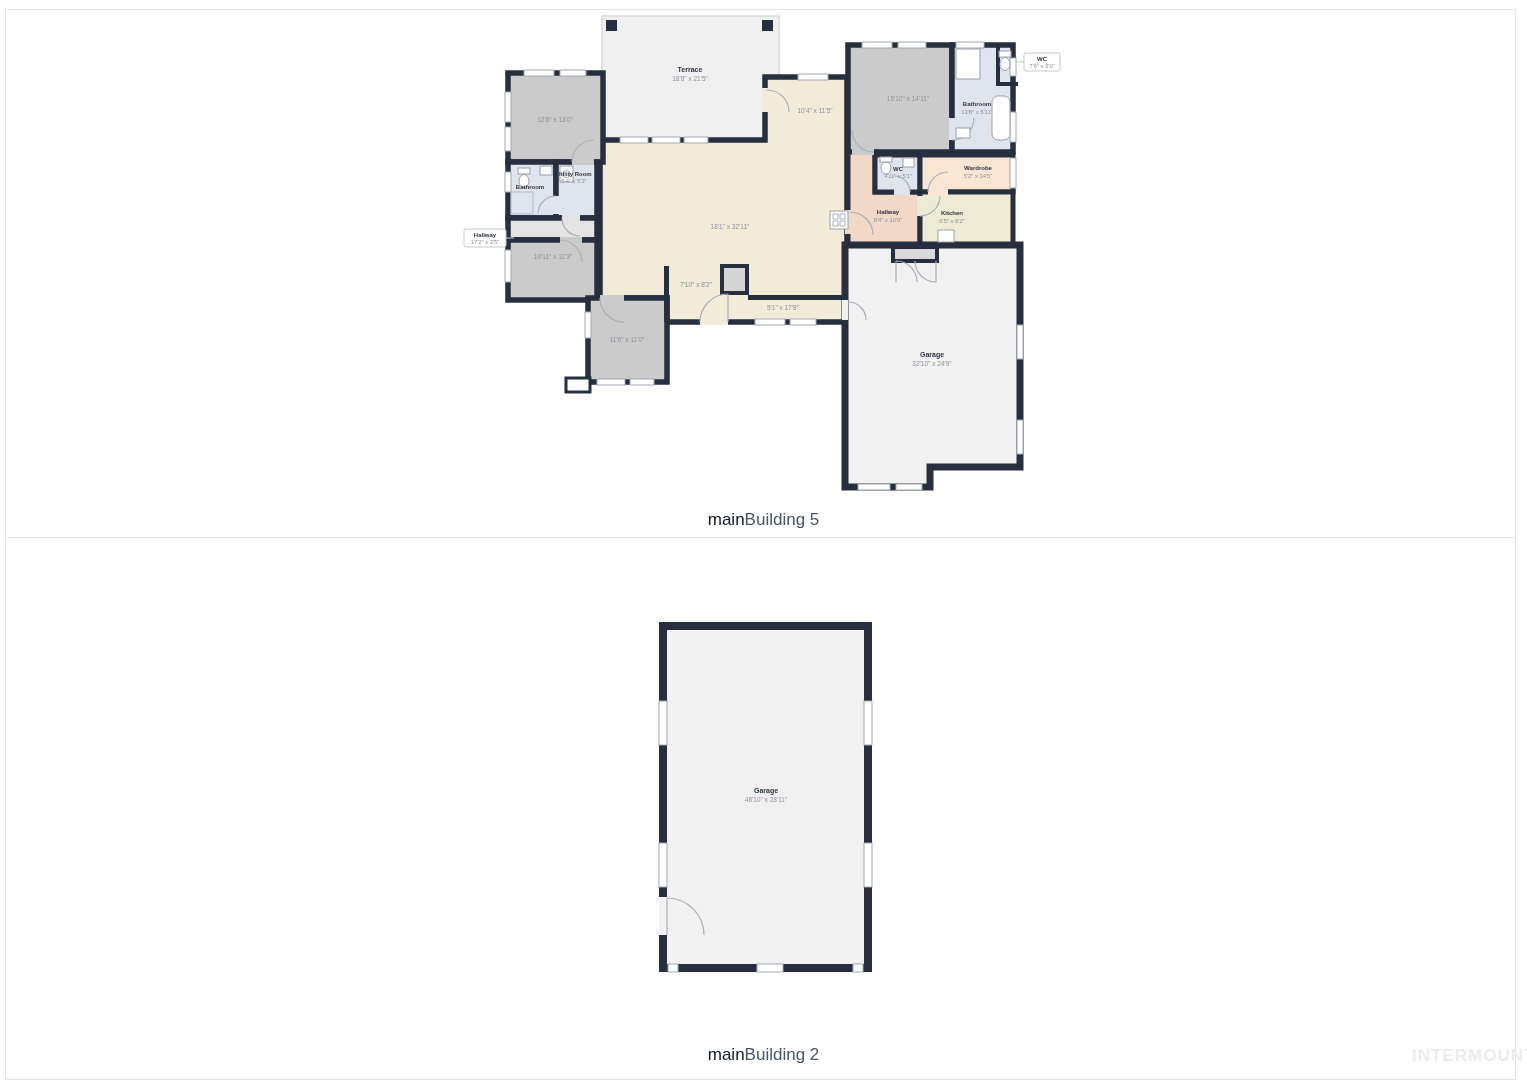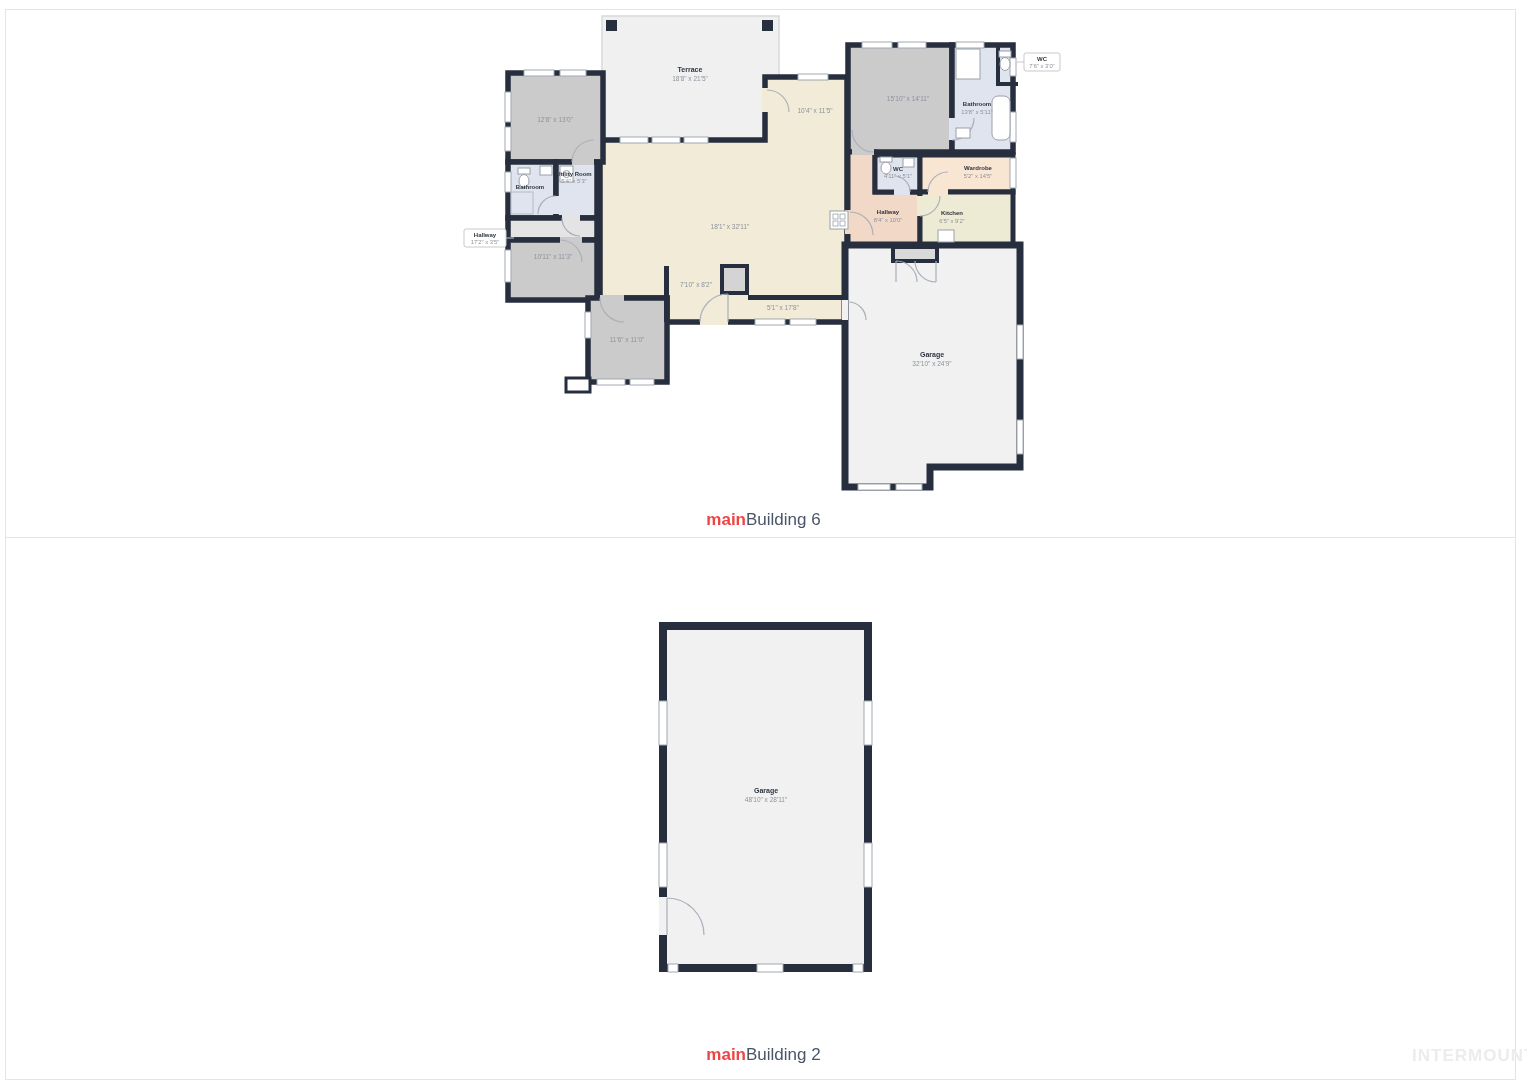--- a/index.html
+++ b/index.html
@@ -12,21 +12,21 @@
     border:1px solid #e4e4e4; pointer-events:none; }
   .panel-divider { position:absolute; left:5px; top:537px; width:1511px; height:1px;
     background:#e4e4e4; }
   .plan-svg { position:absolute; }
   #plan1 { left:455px; top:10px; width:615px; height:490px; }
   #plan2 { left:650px; top:615px; width:230px; height:365px; }
   .caption { position:absolute; left:0; width:100%; text-align:center;
     font-size:17px; line-height:22px; color:#4a5568; }
   #caption1 { top:509px; }
   #caption2 { top:1044px;text-align:center; }
-  .caption .cap-main { font-weight:700; color:#ef4444; }
+  .caption .cap-main { font-weight:400; color:#0f172a; }
   .watermark { position:absolute; left:1412px; top:1046px; font-size:17px;
     font-weight:700; color:#ececec; letter-spacing:1px; white-space:nowrap; }
   
   text { font-family:"Liberation Sans", sans-serif; text-anchor:middle; }
   .rname  { font-size:7px;  font-weight:700; fill:#2e3440; }
   .rname-s{ font-size:6px;  font-weight:700; fill:#2e3440; }
   .rdim   { font-size:6.5px; fill:#8d929c; }
   .rdim-s { font-size:5.8px; fill:#8d929c; }
   .wall { stroke:#272e3e; }
   .win  { fill:#ffffff; stroke:#a2a8b2; stroke-width:1; }
@@ -198,21 +198,21 @@
     <text class="rname-s" x="888" y="214">Hallway</text>
     <text class="rdim-s" x="888" y="222">8'4" x 10'0"</text>
     <text class="rname-s" x="952" y="215">Kitchen</text>
     <text class="rdim-s" x="952" y="223">6'5" x 9'2"</text>
     <text class="rname" x="932" y="357">Garage</text>
     <text class="rdim" x="932" y="366">32'10" x 24'9"</text>
   </g>
 </svg>
 
 <div class="caption" id="caption1">
-  <span class="cap-main">main</span><span>Building 6</span>
+  <span class="cap-main">main</span><span>Building 5</span>
 </div>
 
 <svg id="plan2" class="plan-svg" viewBox="650 615 230 365">
   <rect x="663" y="626" width="205" height="342" fill="#f1f1f1" class="wall" stroke-width="8"></rect>
   <g>
     <rect class="win" x="659" y="701" width="8" height="44"></rect>
     <rect class="win" x="659" y="843" width="8" height="44"></rect>
     <rect class="win" x="864" y="701" width="8" height="44"></rect>
     <rect class="win" x="864" y="843" width="8" height="44"></rect>
     <rect class="win" x="757" y="964" width="26" height="8"></rect>

